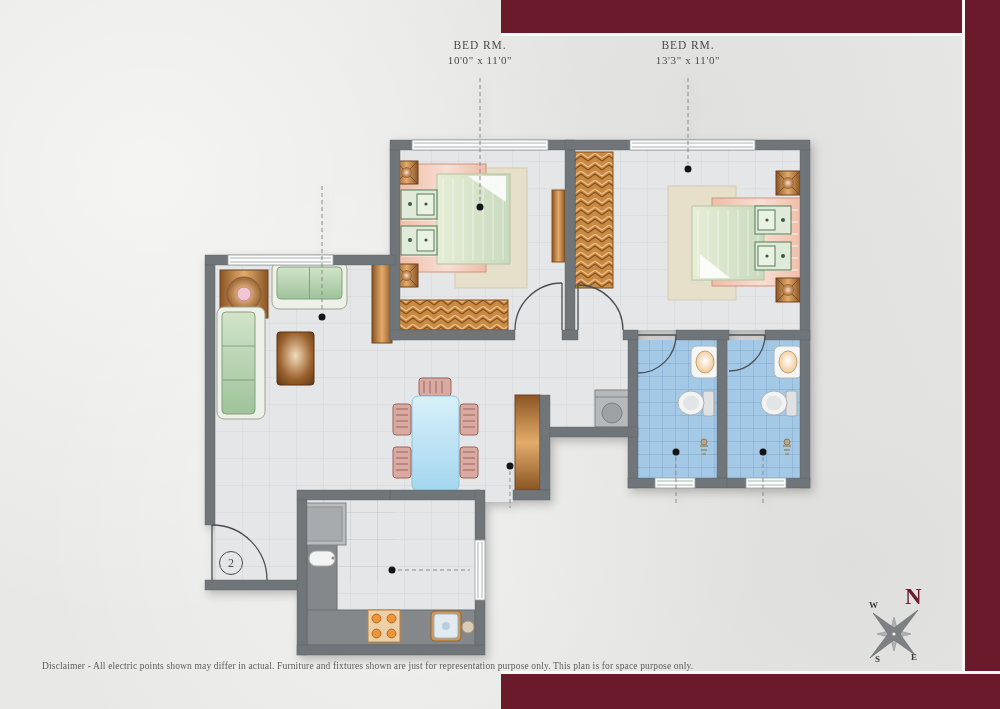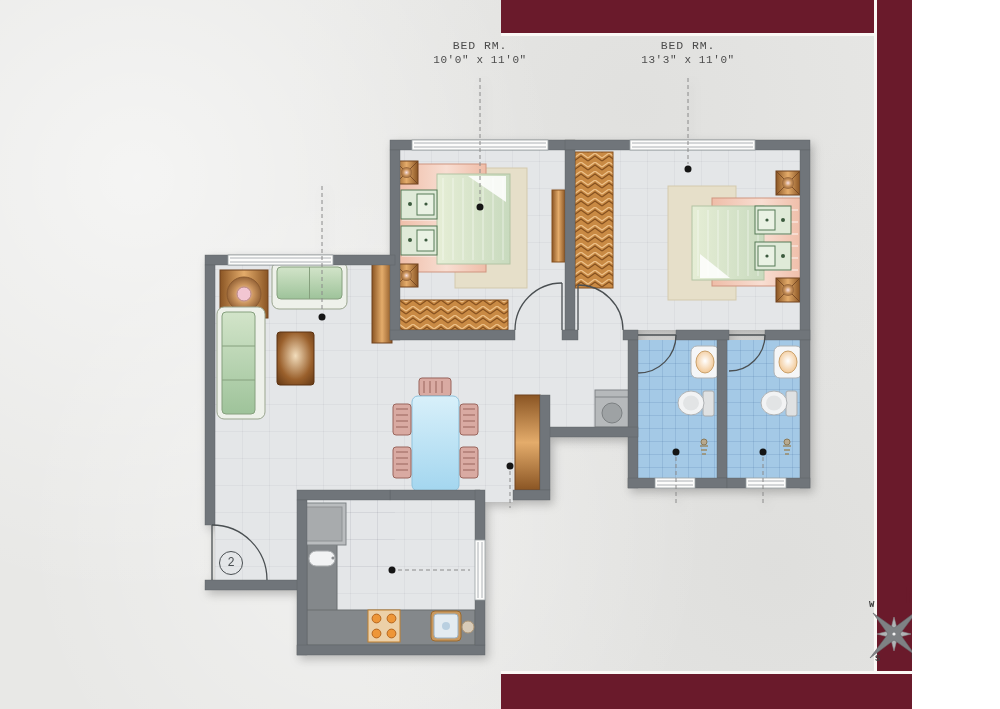--- a/index.html
+++ b/index.html
@@ -1,18 +1,18 @@
 <!DOCTYPE html>
 <html style="--accent: #6a1a2b; --wall: #70757a; --floor: #e4e6e8; --bath-floor: #a4c9e6; --paper: #e8e8e6; --label-text: #4c4c4c;"><head>
 <meta charset="utf-8">
 <style>
   html,body{margin:0;padding:0;}
   .stage{
-    position:relative;width:912px;height:709px;overflow:hidden;
-    font-family:Liberation Mono, monospace;
+    position:relative;width:1000px;height:709px;overflow:hidden;
+    font-family:Liberation Serif, serif;
     background:
       radial-gradient(circle at 15% 25%, rgba(255,255,255,.55), transparent 45%),
       radial-gradient(circle at 70% 15%, rgba(210,210,208,.35), transparent 40%),
       radial-gradient(circle at 40% 75%, rgba(255,255,255,.4), transparent 45%),
       radial-gradient(circle at 85% 80%, rgba(205,205,203,.35), transparent 45%),
       var(--paper,#e8e8e6);
   }
   .plan{position:absolute;left:0;top:0;filter:drop-shadow(3px 4px 5px rgba(80,80,80,.35));}
   .band{position:absolute;background:var(--accent,#6a1a2b);}
   .band-top{left:501px;top:0;width:499px;height:33px;border-bottom:3px solid #faf8f5;}
@@ -429,13 +429,14 @@
       <path d="M36,21 L39.5,34.5 L53,38 L39.5,41.5 L36,55 L32.5,41.5 L19,38 L32.5,34.5 Z" fill="#b0b3b5" stroke="#8a8d90" stroke-width=".6"></path>
       <path d="M36,32 L60,14 L42,38 L57,59 L36,44 L12,62 L30,38 L15,17 Z" fill="#7e8184" stroke="#64676a" stroke-width=".6"></path>
       <circle cx="36" cy="38" r="1.6" fill="#f2f2f2"></circle>
     </svg>
     <div class="pt n">N</div>
     <div class="pt w">W</div>
     <div class="pt s">S</div>
     <div class="pt e">E</div>
   </div>
 
+  <div class="disclaimer">Disclaimer - All electric points shown may differ in actual. Furniture and fixtures shown are just for representation purpose only. This plan is for space purpose only.</div>
 </div>
 
 </body></html>

